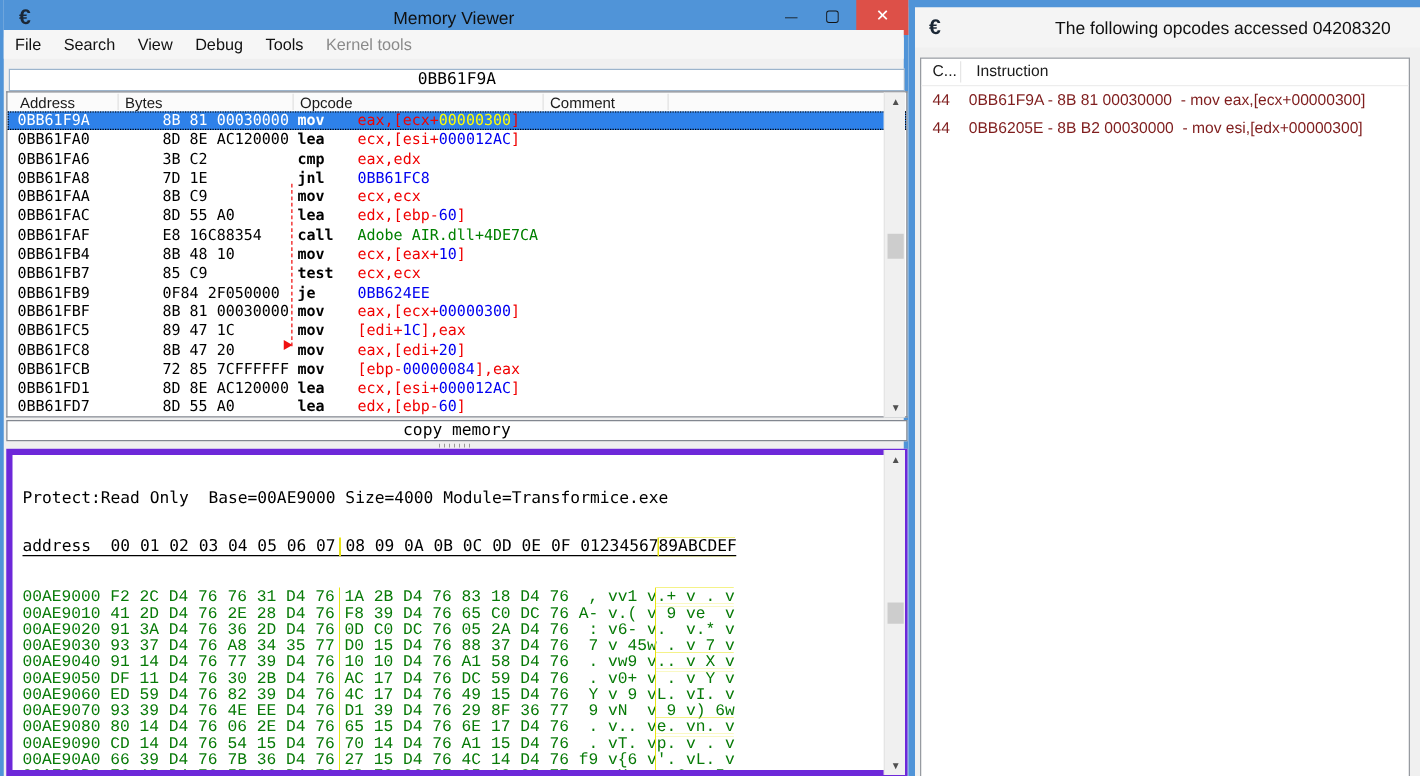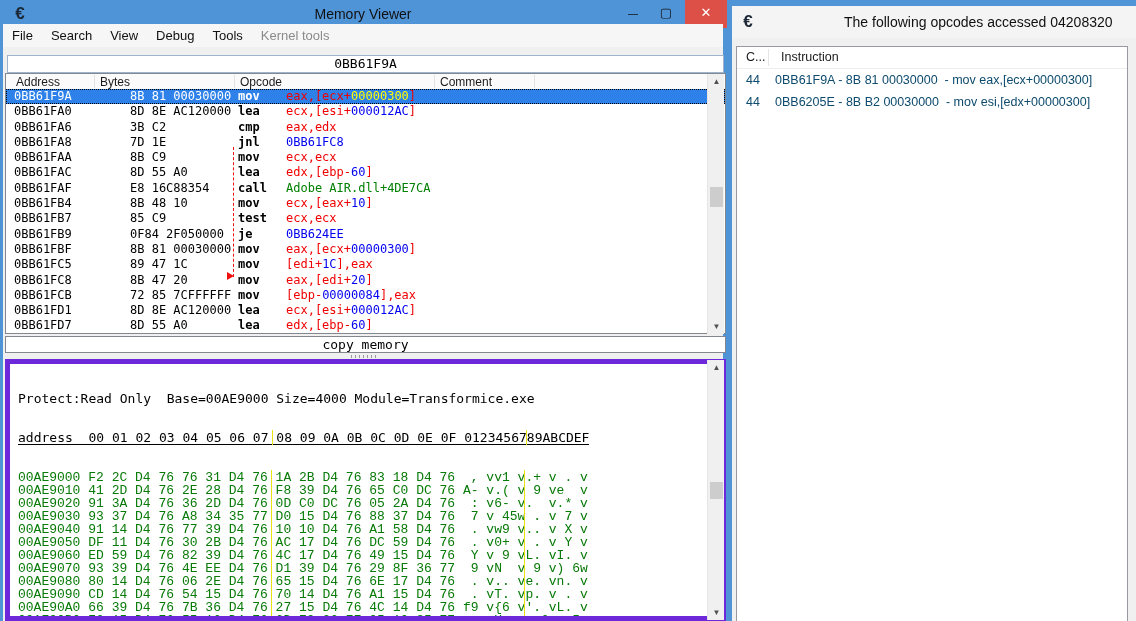--- a/index.html
+++ b/index.html
@@ -89,21 +89,21 @@
       background:#f0f0f0;border-left:5px solid #5094d8;border-top:6px solid #5094d8;}
   #rw-titlebar{position:absolute;left:0;top:0;right:0;height:32px;background:#f4f4f4;}
   #rw-icon{position:absolute;left:7px;top:7px;}
   #rw-title{position:absolute;left:112px;top:8px;font-size:14px;color:#101010;white-space:nowrap;}
   #oplist{position:absolute;left:4px;top:40px;width:392px;height:581px;background:#fff;
       border:1px solid #979ba1;box-sizing:border-box;}
   #ophead{position:relative;height:21px;border-bottom:1px solid #ededed;font-size:12.5px;color:#1a1a1a;}
   #ophead .col1{position:absolute;left:9px;top:3px;}
   #ophead .col2{position:absolute;left:32px;top:3px;margin-left:12px;}
   #ophead .colsep{position:absolute;left:31px;top:2px;bottom:2px;width:1px;background:#e6e6e6;}
-  .oprow{position:relative;height:22px;font-size:12.5px;color:#0c4a6e;}
+  .oprow{position:relative;height:22px;font-size:12.5px;color:#7f1d1d;}
   .opcount{position:absolute;left:9px;top:4px;}
   .opinstr{position:absolute;left:38px;top:4px;white-space:pre;}
 </style>
 </head>
 <body>
 
 <div id="lw">
 
   <div id="lw-titlebar">
     <span id="lw-icon" class="ce-icon"></span>

